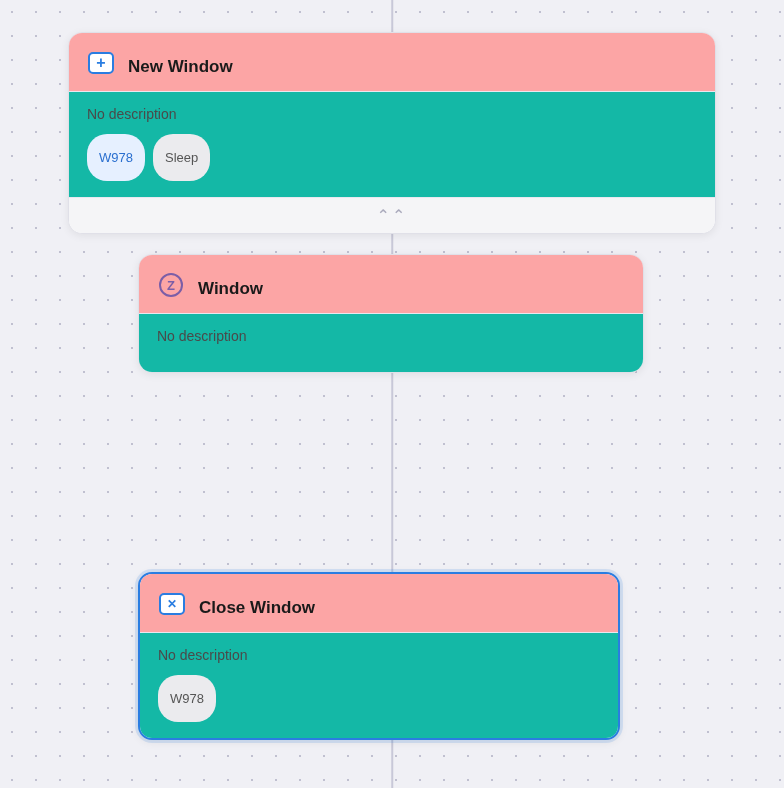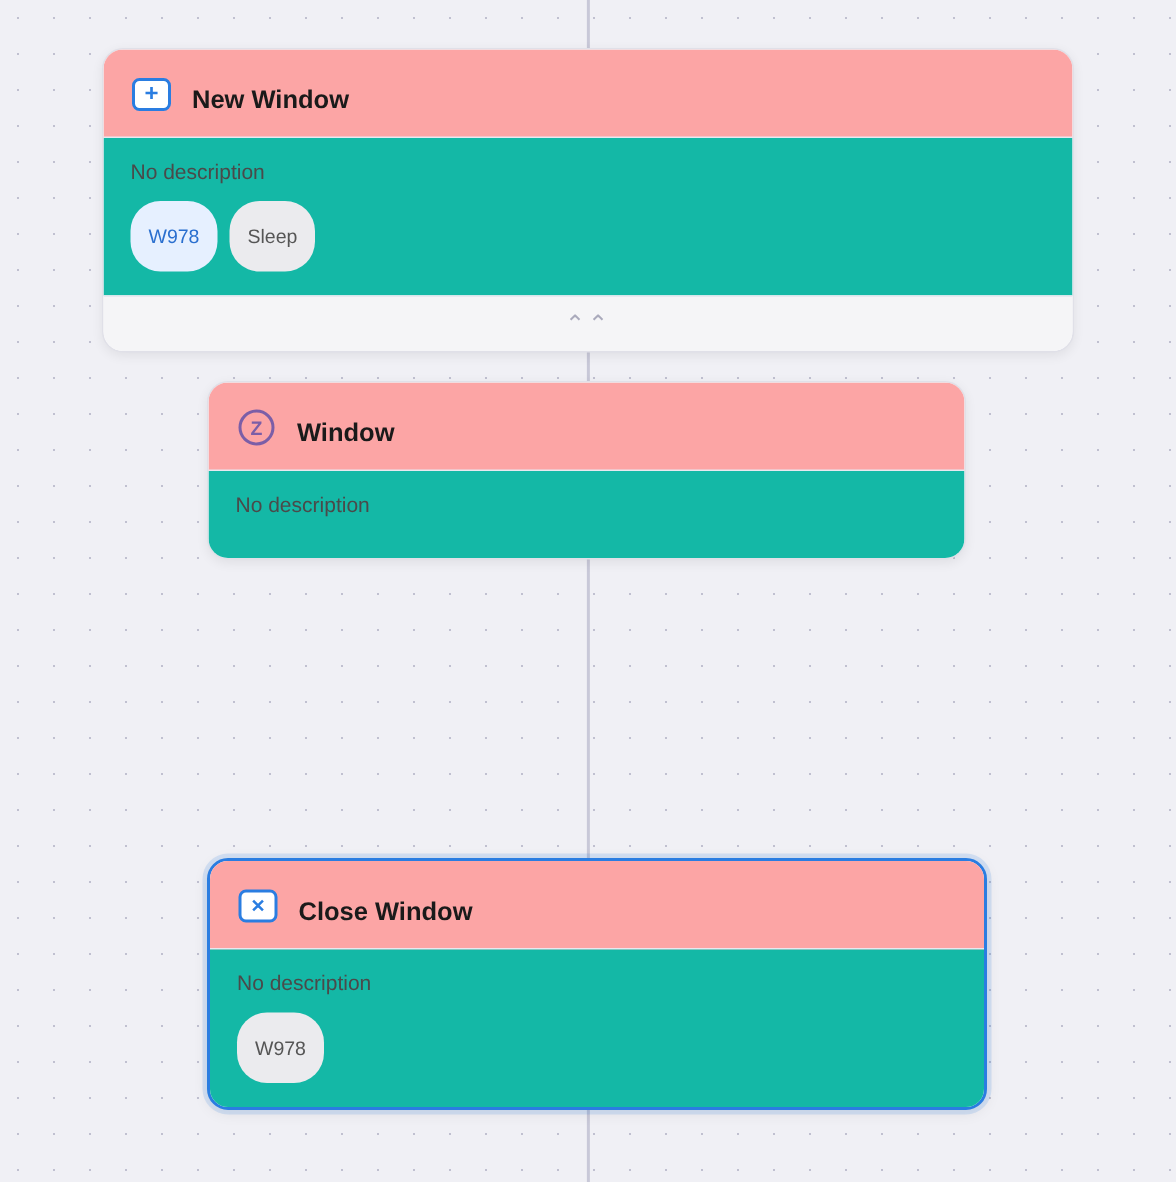--- a/index.html
+++ b/index.html
@@ -97,21 +97,21 @@
     .card-sleep {
       left: 138px;
       top: 254px;
       width: 506px;
     }
 
     
     .card-close-window {
       left: 138px;
       top: 572px;
-      width: 520px;
+      width: 482px;
       border: 2px solid #2a7de1;
       box-shadow: 0 0 0 3px rgba(42, 125, 225, 0.15), 0 2px 10px rgba(0,0,0,0.08);
     }
 
     
     .icon-box {
       width: 28px;
       height: 28px;
       display: flex;
       align-items: center;

